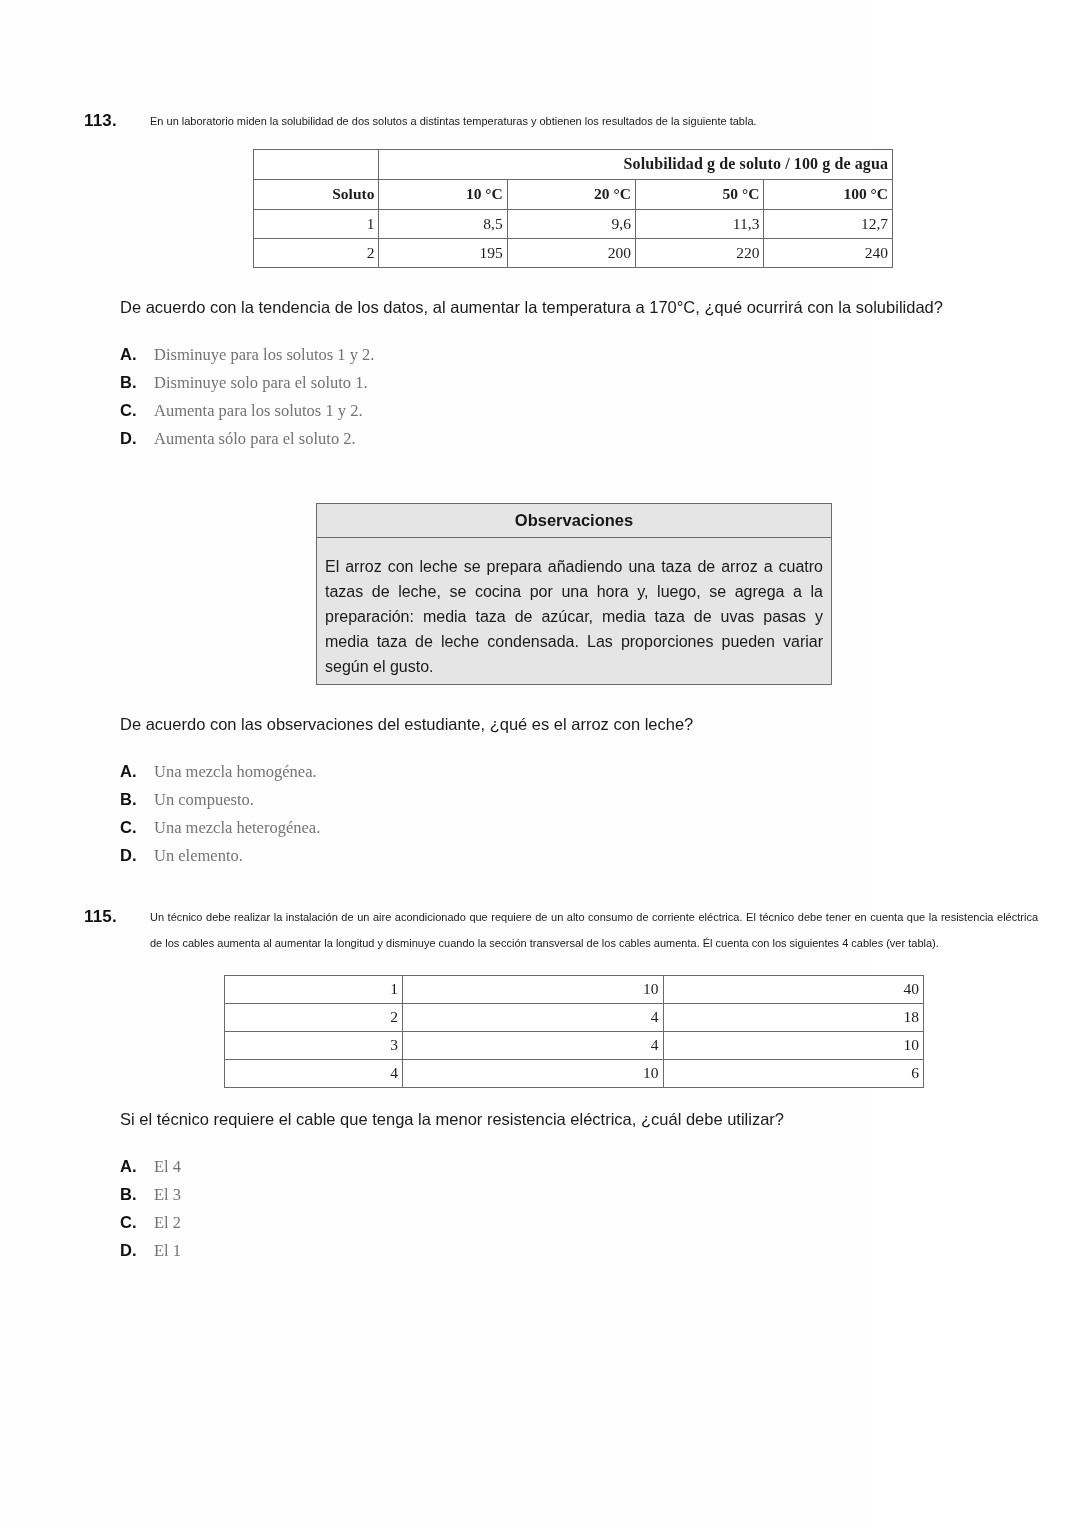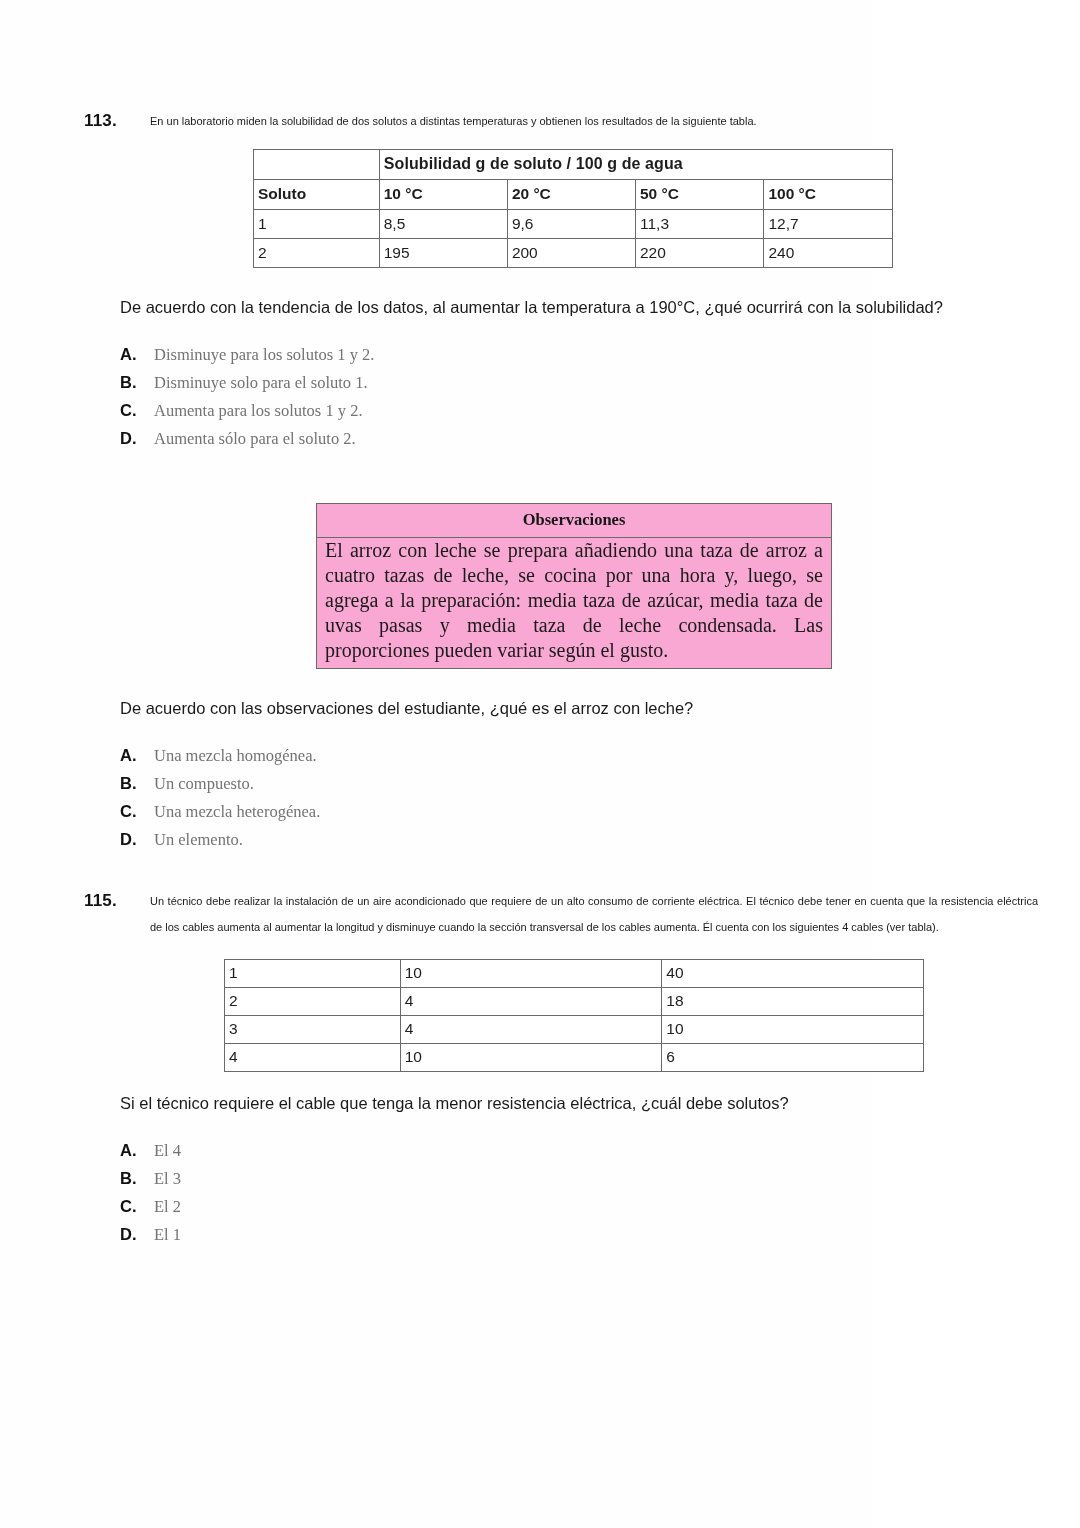--- a/index.html
+++ b/index.html
@@ -95,24 +95,25 @@
 
   
   table.data {
     border-collapse: collapse;
     font-size: 15.5px;
     color: #1d1d1d;
     background: #ffffff;
   }
   table.data td, table.data th {
     border: 1.6px solid #6a6a6a;
-    text-align: left;
+    text-align: right;
     vertical-align: middle;
     font-weight: normal;
     padding: 1px 4px;
+    font-family: Liberation Serif, serif;
   }
   table.data th {
     font-weight: bold;
   }
   td.nb-top, th.nb-top {
     border: none;
     background: transparent;
   }
 
   
@@ -139,38 +140,37 @@
   table.solub .c-temp { width: 129px; }
 
   
   .obs-wrap {
     margin-top: 16px;
     margin-left: 232px;
   }
   table.obs {
     width: 516px;
     border-collapse: collapse;
-    background: #f9a8d4;
-    font-family: Liberation Serif, serif;
+    background: #e5e5e5;
   }
   table.obs th {
     border: 1.7px solid #6a6a6a;
     font-size: 16.5px;
     font-weight: bold;
     text-align: center;
     height: 31px;
     color: #171717;
   }
   table.obs td {
     border: 1.7px solid #6a6a6a;
-    font-size: 20px;
+    font-size: 16px;
     line-height: 25px;
     text-align: justify;
     text-justify: inter-word;
-    padding: 0 8px 5px 8px;
+    padding: 16px 8px 5px 8px;
     color: #1b1b1b;
   }
 
   
   .cable-wrap {
     margin-top: 18px;
     margin-left: 140px;
   }
   table.cable { width: 700px; }
   table.cable th {
@@ -228,21 +228,21 @@
             <td class="val">195</td>
             <td class="val">200</td>
             <td class="val">220</td>
             <td class="val">240</td>
           </tr>
         </tbody>
           </table>
       </div>
 
       <div class="spacer-m"></div>
-      <div class="para para-indent">De acuerdo con la tendencia de los datos, al aumentar la temperatura a 190°C, ¿qué ocurrirá con la solubilidad?</div>
+      <div class="para para-indent">De acuerdo con la tendencia de los datos, al aumentar la temperatura a 170°C, ¿qué ocurrirá con la solubilidad?</div>
 
       <div class="options">
         <div class="opt">
           <span class="opt-letter">A.</span>
           <span class="opt-text">Disminuye para los solutos 1 y 2.</span>
         </div>
         <div class="opt">
           <span class="opt-letter">B.</span>
           <span class="opt-text">Disminuye solo para el soluto 1.</span>
         </div>
@@ -326,21 +326,21 @@
           <tr>
             <td>4</td>
             <td>10</td>
             <td>6</td>
           </tr>
         </tbody>
           </table>
       </div>
 
       <div class="spacer-s"></div>
-      <div class="para para-indent">Si el técnico requiere el cable que tenga la menor resistencia eléctrica, ¿cuál debe solutos?</div>
+      <div class="para para-indent">Si el técnico requiere el cable que tenga la menor resistencia eléctrica, ¿cuál debe utilizar?</div>
 
       <div class="options">
         <div class="opt">
           <span class="opt-letter">A.</span>
           <span class="opt-text">El 4</span>
         </div>
         <div class="opt">
           <span class="opt-letter">B.</span>
           <span class="opt-text">El 3</span>
         </div>

